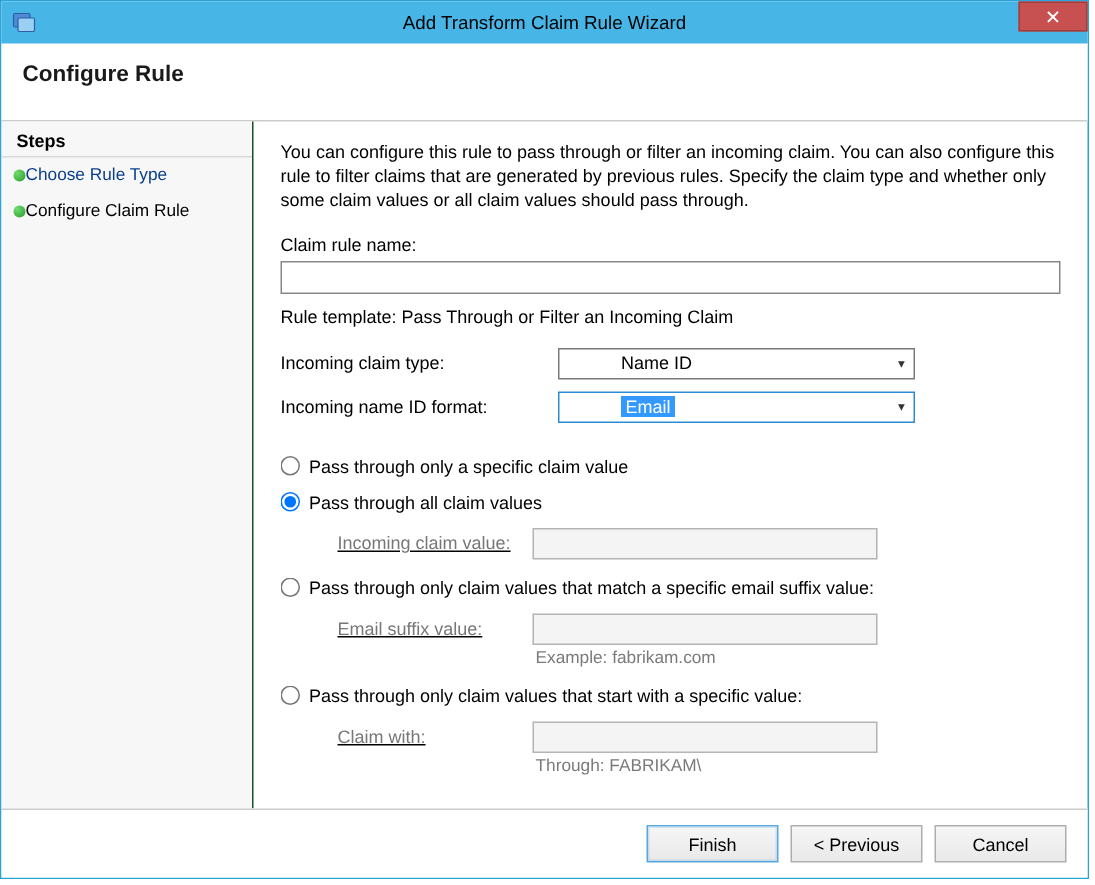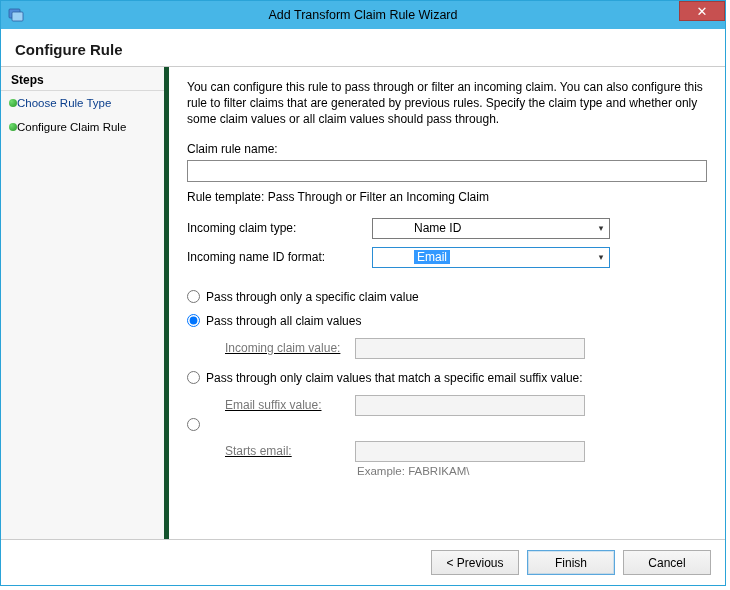--- a/index.html
+++ b/index.html
@@ -48,36 +48,36 @@
     display: flex;
     align-items: center;
     justify-content: center;
     font-family: Arial, sans-serif;
     font-size: 13px;
     border: 1px solid #a03d3d;
     box-sizing: border-box;
     cursor: default;
   }
   .header {
-    padding: 12px 14px 8px 14px;
+    padding: 12px 14px 22px 14px;
     font-size: 15px;
     font-weight: 600;
     color: #1a1a1a;
     border-bottom: 1px solid #ccc;
     background: #fff;
   }
   .body {
     flex: 1;
     display: flex;
     min-height: 0;
   }
   .steps-pane {
     width: 168px;
     background: #f7f7f7;
-    border-right: 5px solid #14532d;
+    border-right: 1px solid #14532d;
     box-sizing: border-box;
   }
   .steps-header {
     font-weight: 700;
     padding: 6px 10px 3px 10px;
     border-bottom: 1px solid #d9d9d9;
     font-size: 12px;
   }
   .step-item {
     display: flex;
@@ -285,32 +285,34 @@
         <div style="height:10px"></div>
 
         <label class="radio-row">
           <input type="radio" name="pt" style="">
           <span>Pass through only claim values that match a specific email suffix value:</span>
         </label>
         <div class="sub-row">
           <div class="sl">Email suffix value:</div>
           <div class="sub-input"></div>
         </div>
+        <div class="example">Example: fabrikam.com</div>
 
         <label class="radio-row">
           <input type="radio" name="pt" style="">
+          <span>Pass through only claim values that start with a specific value:</span>
         </label>
         <div class="sub-row">
-          <div class="sl">Starts email:</div>
+          <div class="sl">Claim with:</div>
           <div class="sub-input"></div>
         </div>
-        <div class="example">Example: FABRIKAM\</div>
+        <div class="example">Through: FABRIKAM\</div>
 
       </div>
     </div>
   </div>
 
   <div class="footer">
+    <div class="btn default">Finish</div>
     <div class="btn">&lt; Previous</div>
-    <div class="btn default">Finish</div>
     <div class="btn">Cancel</div>
   </div>
 </div>
 
 </body></html>

